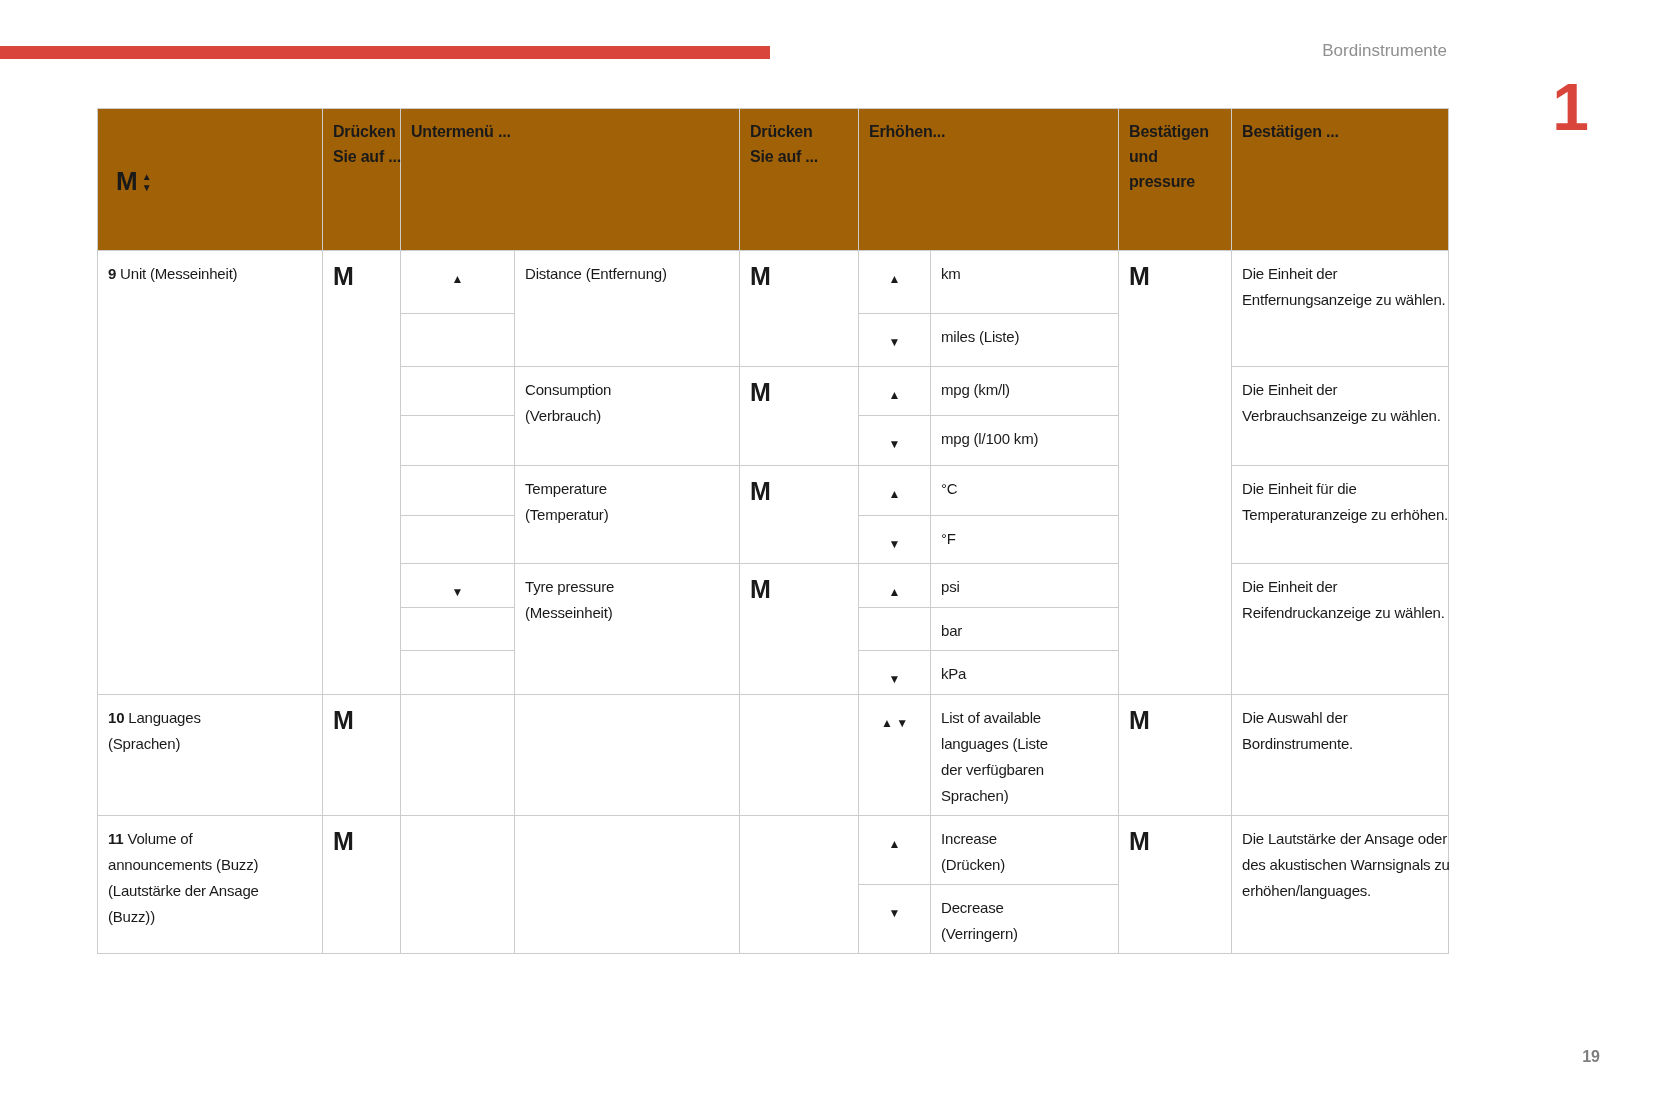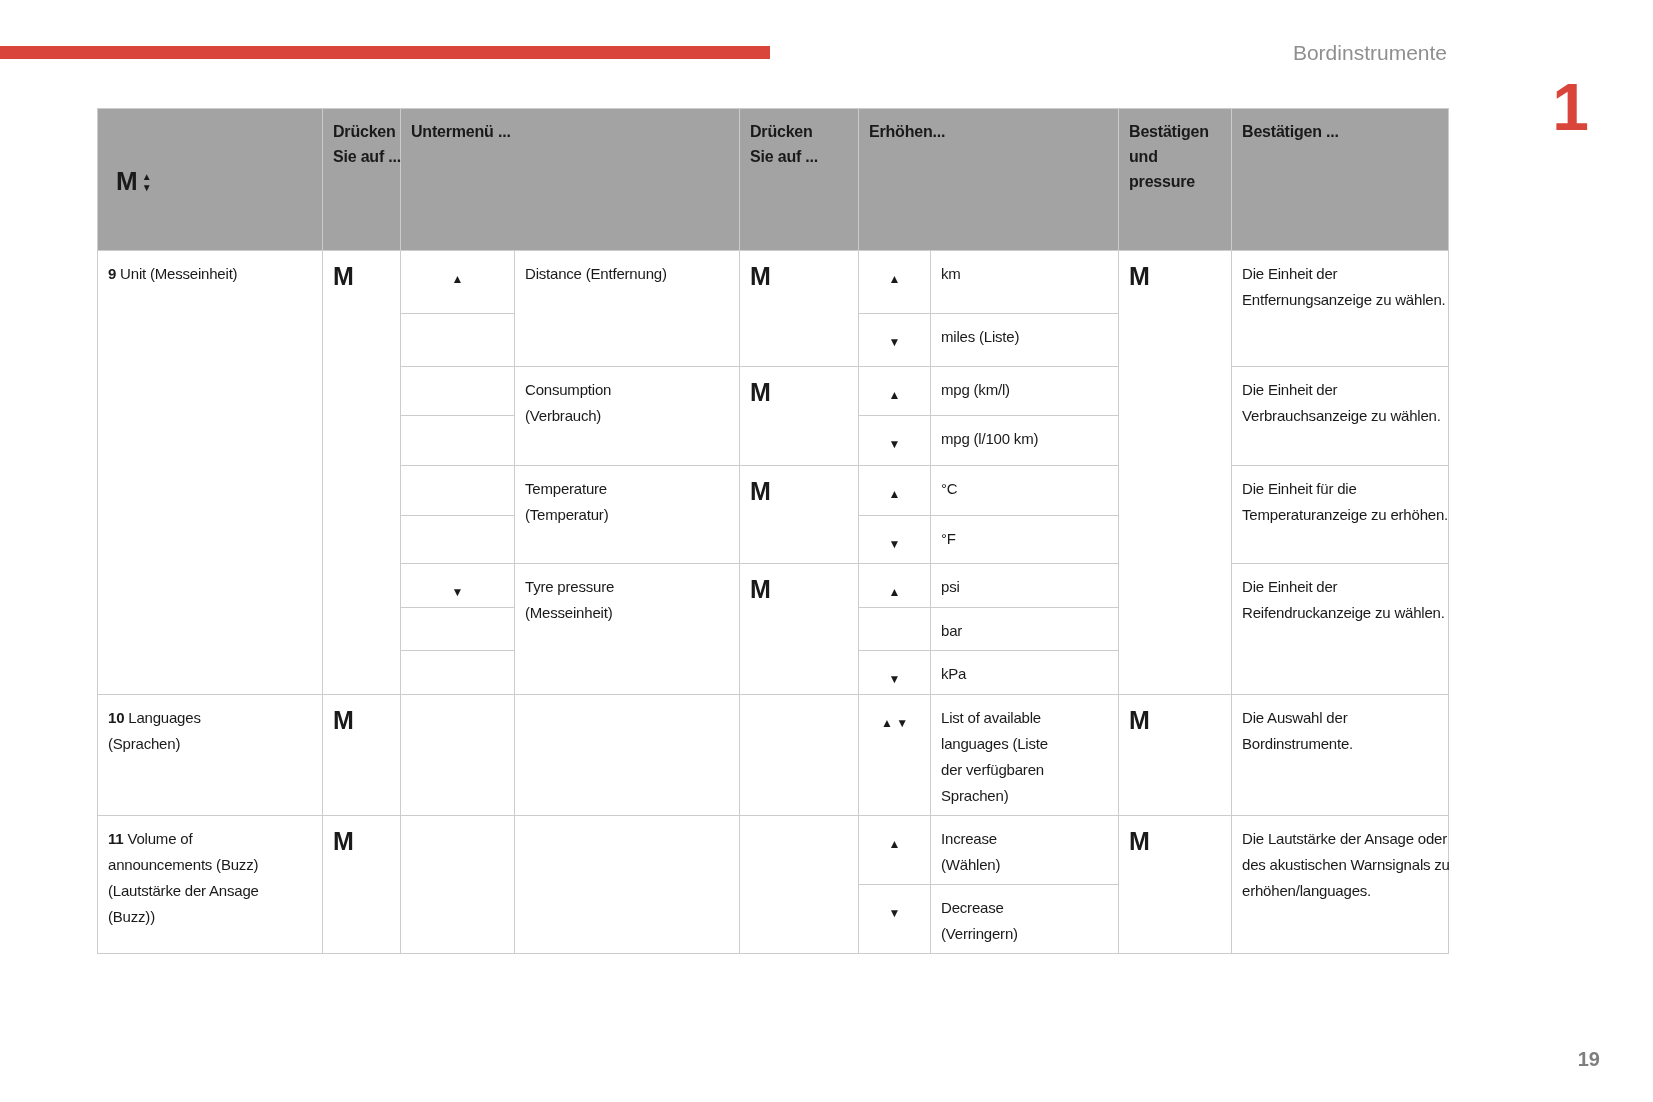--- a/index.html
+++ b/index.html
@@ -1,35 +1,35 @@
 <!DOCTYPE html>
 <html style="--accent: #d9453a;"><head>
 <meta charset="utf-8">
 <style>
   html,body{margin:0;padding:0;}
   body{
     width:1653px;height:1102px;position:relative;background:#ffffff;
     font-family:"Liberation Sans", sans-serif;color:#1a1a1a;overflow:hidden;
   }
   .accent-bar{position:absolute;left:0;top:46px;width:770px;height:13px;background:var(--accent,#d9453a);}
-  .doc-title{position:absolute;top:41px;right:206px;font-size:21px;color:#8f8f8f;letter-spacing:0;}
+  .doc-title{position:absolute;top:41px;right:206px;font-size:17px;color:#8f8f8f;letter-spacing:0;}
   .chapter-num{position:absolute;top:74px;right:64px;font-size:66px;font-weight:bold;color:var(--accent,#d9453a);line-height:1;}
-  .page-num{position:absolute;top:1048px;right:53px;font-size:20px;font-weight:bold;color:#7f7f7f;}
+  .page-num{position:absolute;top:1048px;right:53px;font-size:16px;font-weight:bold;color:#7f7f7f;}
 
   table.menu{
     position:absolute;left:97px;top:108px;width:1351px;
     border-collapse:collapse;table-layout:fixed;
   }
   td,th{
     border:1px solid #cccccc;vertical-align:top;text-align:left;
     padding:10px 6px 6px 10px;font-size:15px;font-weight:normal;
     line-height:26px;letter-spacing:-0.2px;white-space:pre;overflow:visible;
   }
   thead th{
-    background:#a3a3a3;font-weight:bold;font-size:16px;line-height:25px;
+    background:#a16207;font-weight:bold;font-size:16px;line-height:25px;
     padding-top:10px;
   }
   th.menu-head{vertical-align:middle;}
   .mwrap{display:flex;align-items:center;padding-left:8px;}
   .m-big{font-size:26px;font-weight:bold;letter-spacing:0;}
   .arrstack{display:flex;flex-direction:column;margin-left:4px;font-size:10px;line-height:11px;letter-spacing:0;}
   td.m{font-size:25px;font-weight:bold;line-height:1.1;padding-top:12px;letter-spacing:0;}
   td.arr{text-align:center;font-size:12px;padding:15px 2px 2px 2px;letter-spacing:0;}
   .num{font-weight:bold;}
 </style>
@@ -161,21 +161,21 @@
       <td rowspan="2"><span class="num">11</span><span> Volume of
 announcements (Buzz)
 (Lautstärke der Ansage
 (Buzz))</span></td>
       <td class="m" rowspan="2">M</td>
       <td class="arr" rowspan="2"></td>
       <td rowspan="2"></td>
       <td class="m" rowspan="2"></td>
       <td class="arr">▲</td>
       <td>Increase
-(Wählen)</td>
+(Drücken)</td>
       <td class="m" rowspan="2">M</td>
       <td rowspan="2">Die Lautstärke der Ansage oder
 des akustischen Warnsignals zu
 erhöhen/languages.</td>
     </tr>
     <tr style="height:62px">
       <td class="arr">▼</td>
       <td>Decrease
 (Verringern)</td>
     </tr>

